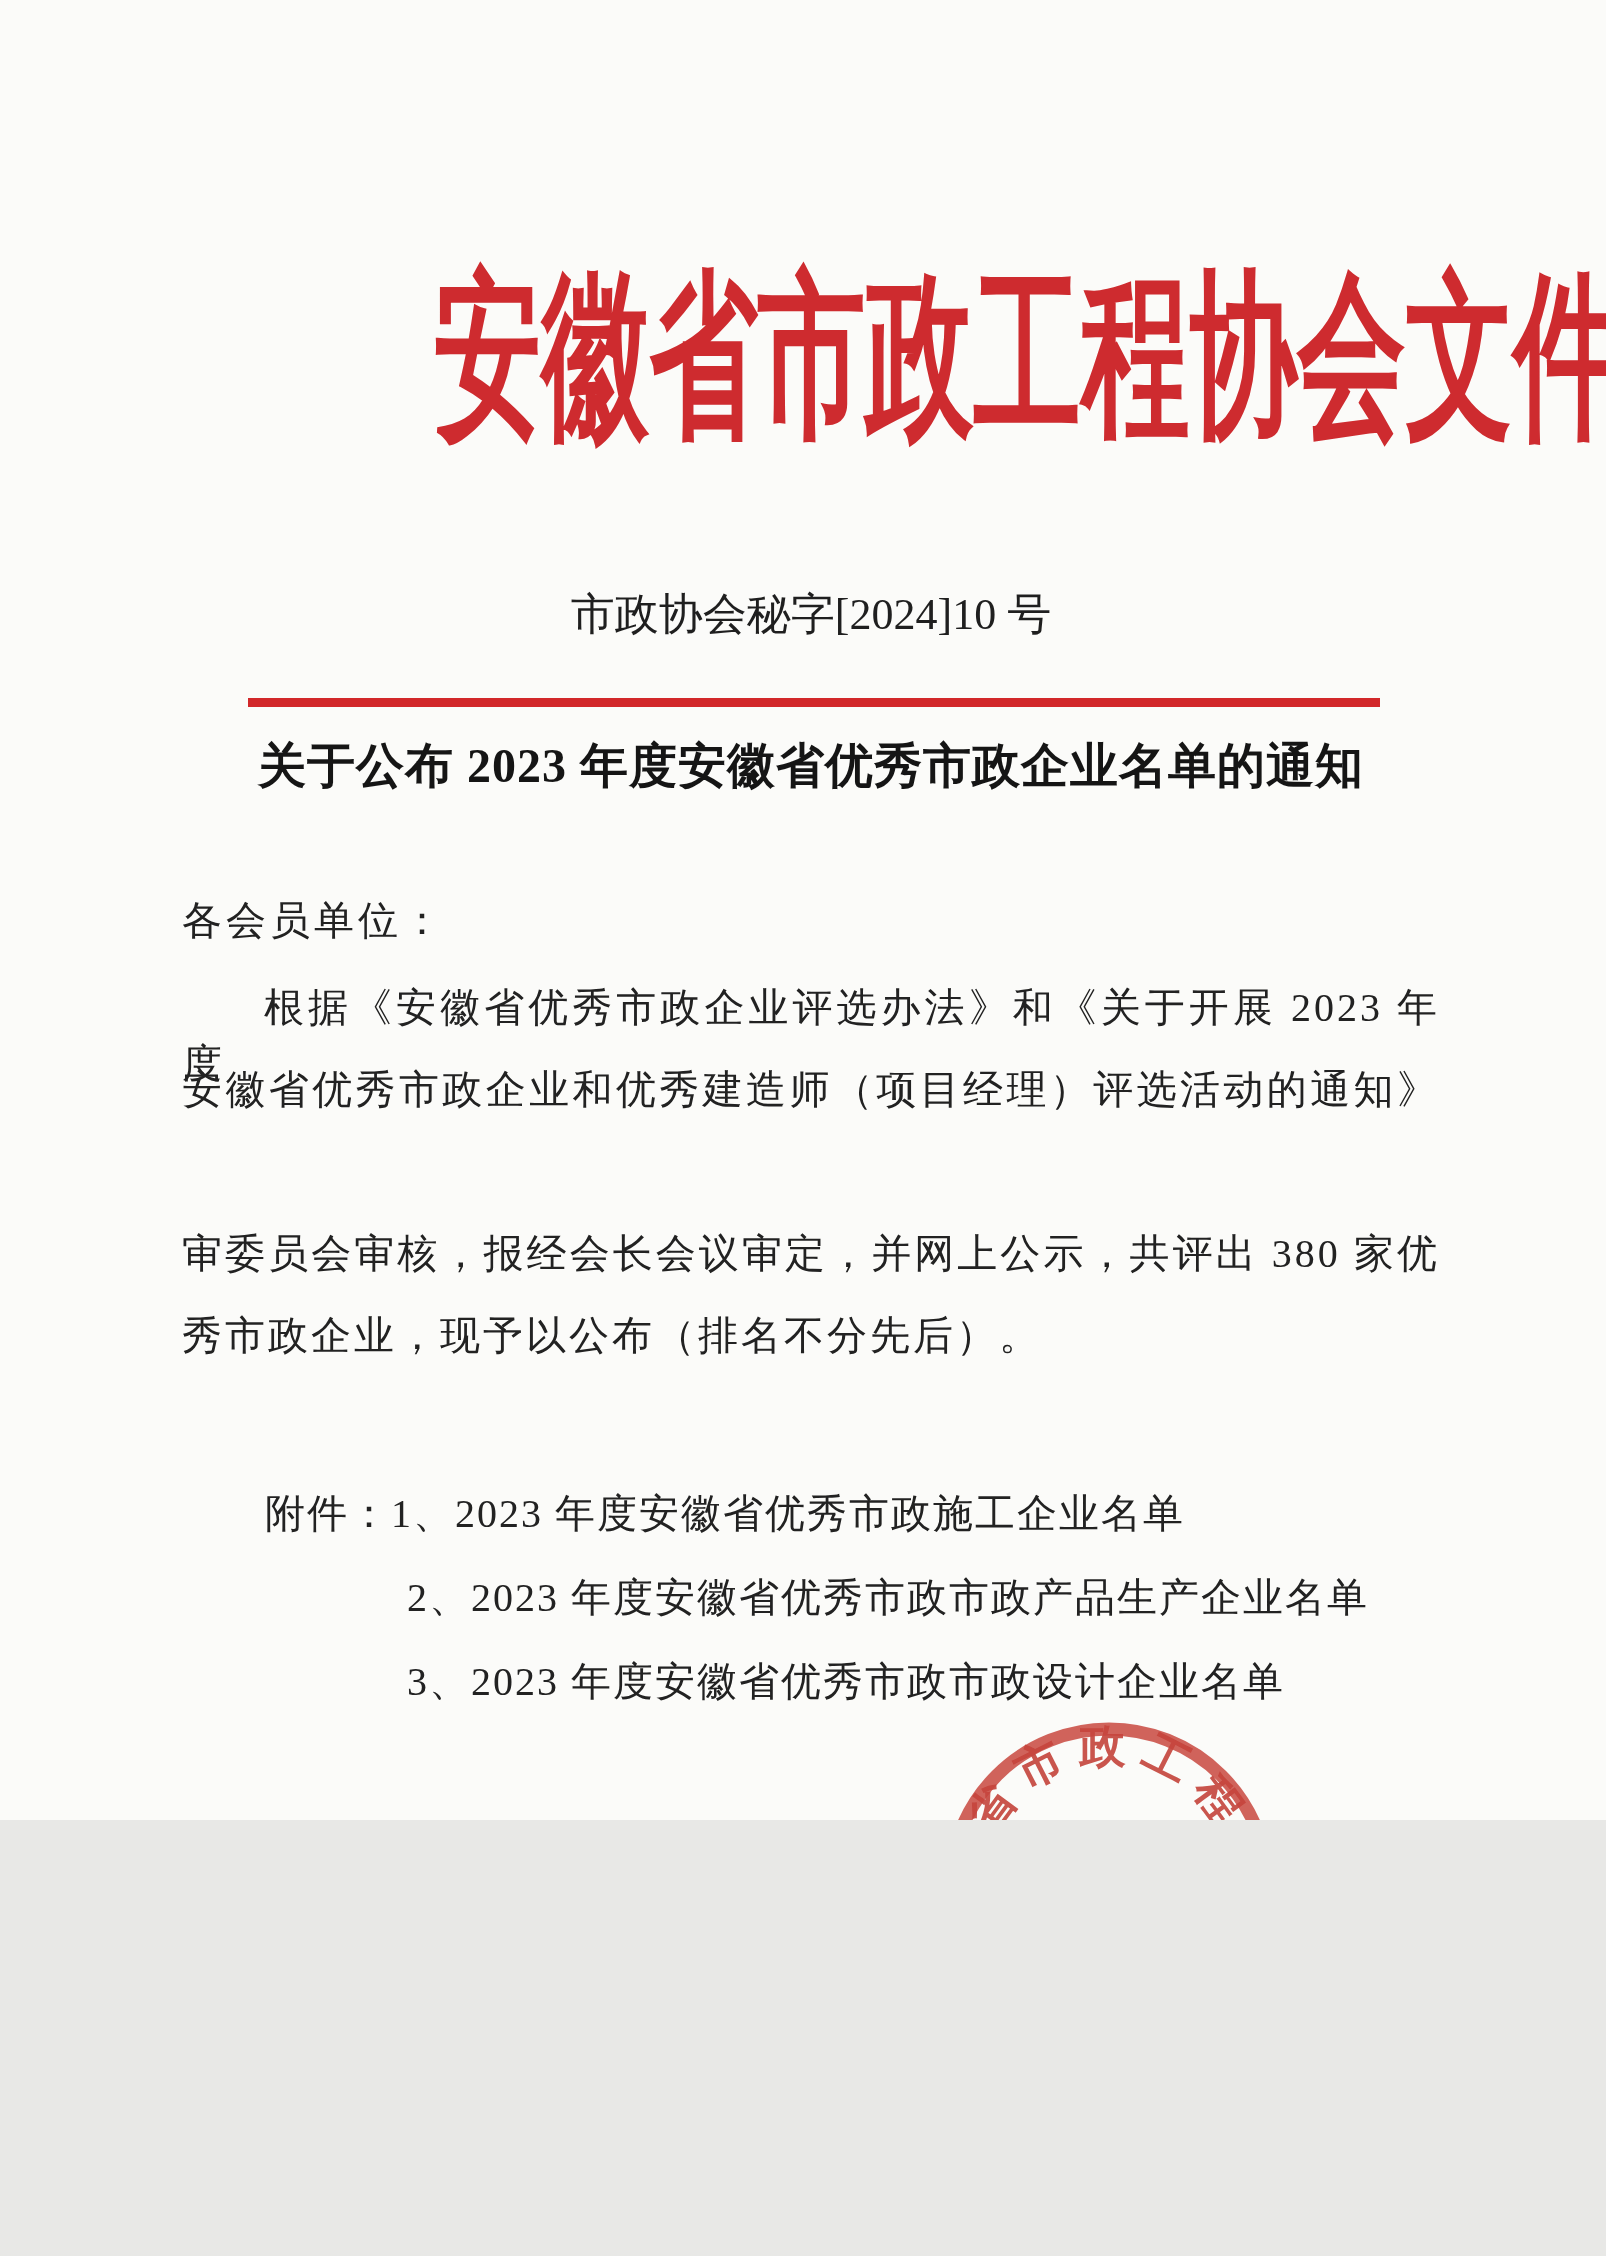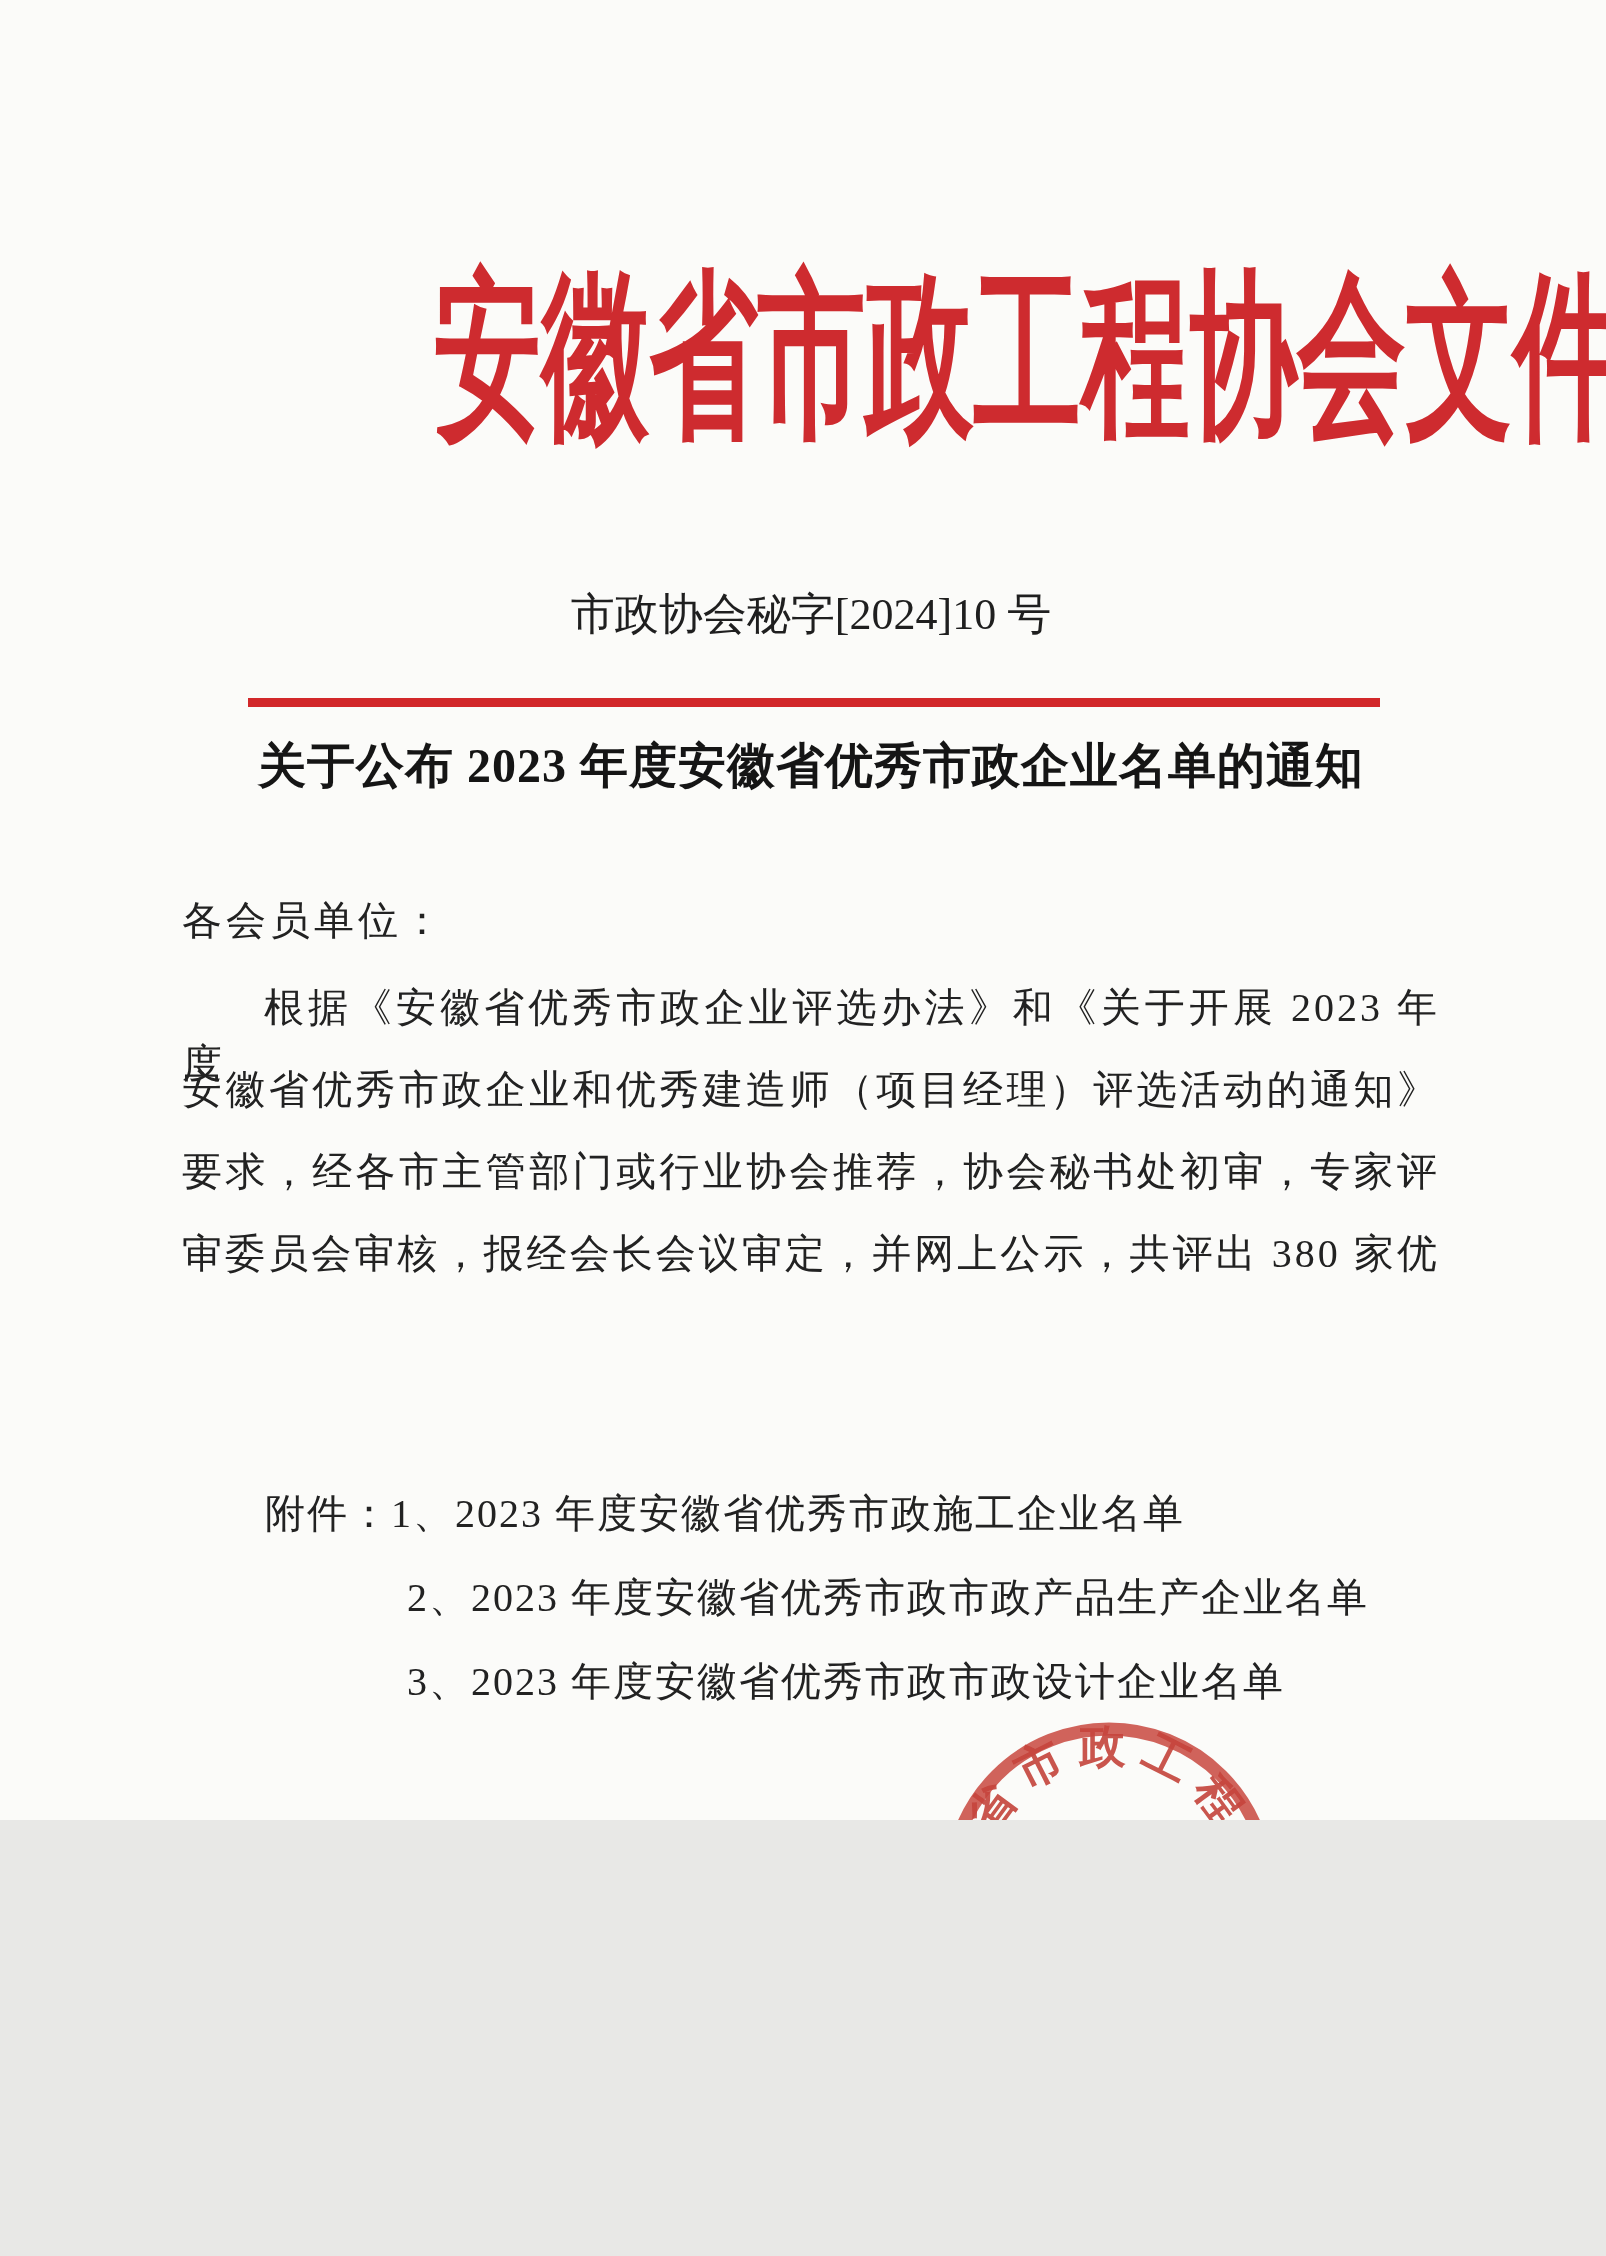--- a/index.html
+++ b/index.html
@@ -77,22 +77,22 @@
   <div class="docnum">市政协会秘字[2024]10 号</div>
 
   <div class="redline"></div>
 
   <div class="notice-title">关于公布 2023 年度安徽省优秀市政企业名单的通知</div>
 
   <div class="salutation">各会员单位：</div>
 
   <div class="bodyline bl1 just">根据《安徽省优秀市政企业评选办法》和《关于开展 2023 年度</div>
   <div class="bodyline bl2 just">安徽省优秀市政企业和优秀建造师（项目经理）评选活动的通知》</div>
-  <div class="bodyline bl3 just">要求，经各市主管部门或行业协会推荐，协会秘书处初审，专家评</div>
   <div class="bodyline bl4 just">审委员会审核，报经会长会议审定，并网上公示，共评出 380 家优</div>
+  <div class="bodyline bl5">秀市政企业，现予以公布（排名不分先后）。</div>
 
   <div class="attach-line at1">
     <span>附件：</span><span>1、2023 年度安徽省优秀市政施工企业名单</span>
   </div>
   <div class="attach-line at2">2、2023 年度安徽省优秀市政市政产品生产企业名单</div>
   <div class="attach-line at3">3、2023 年度安徽省优秀市政市政设计企业名单</div>
 
   <svg class="seal" viewBox="0 0 360 360" xmlns="http://www.w3.org/2000/svg">
     <circle class="ring" cx="180" cy="180" r="159"></circle>
     <polygon class="star" transform="translate(177,174)" points="0,-54 12.1,-16.7 51.4,-16.7 19.6,6.4 43.7,43.7 0,20.6 -43.7,43.7 -19.6,6.4 -51.4,-16.7 -12.1,-16.7"></polygon>

